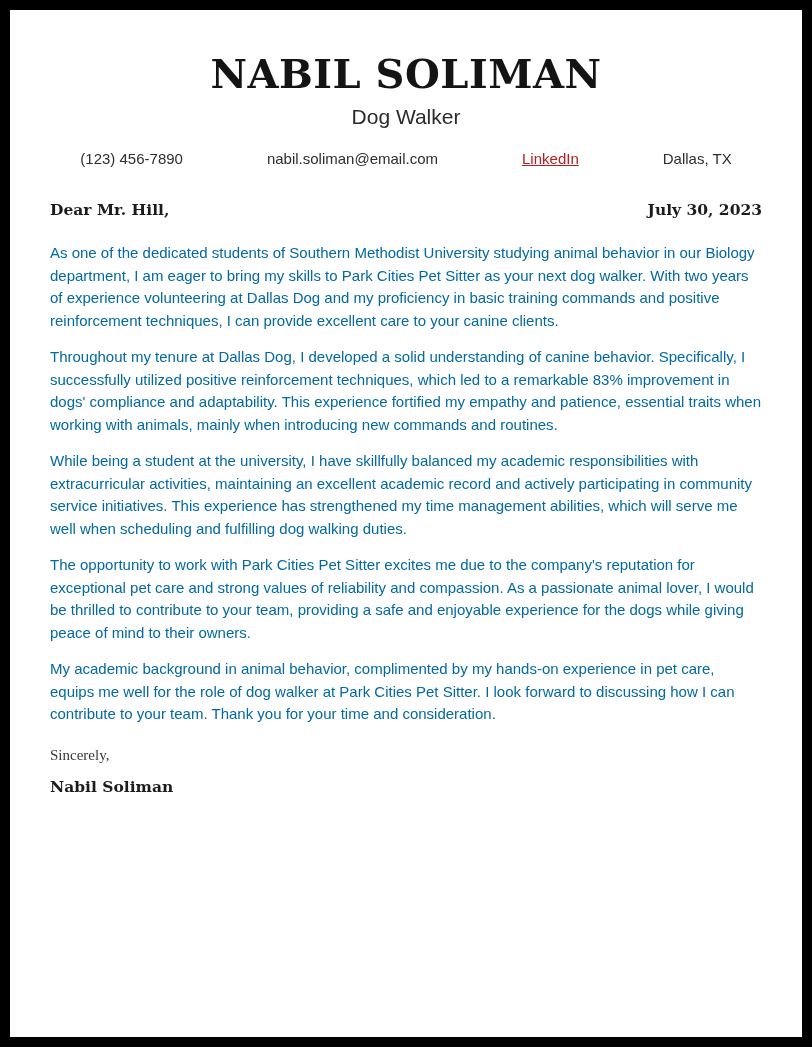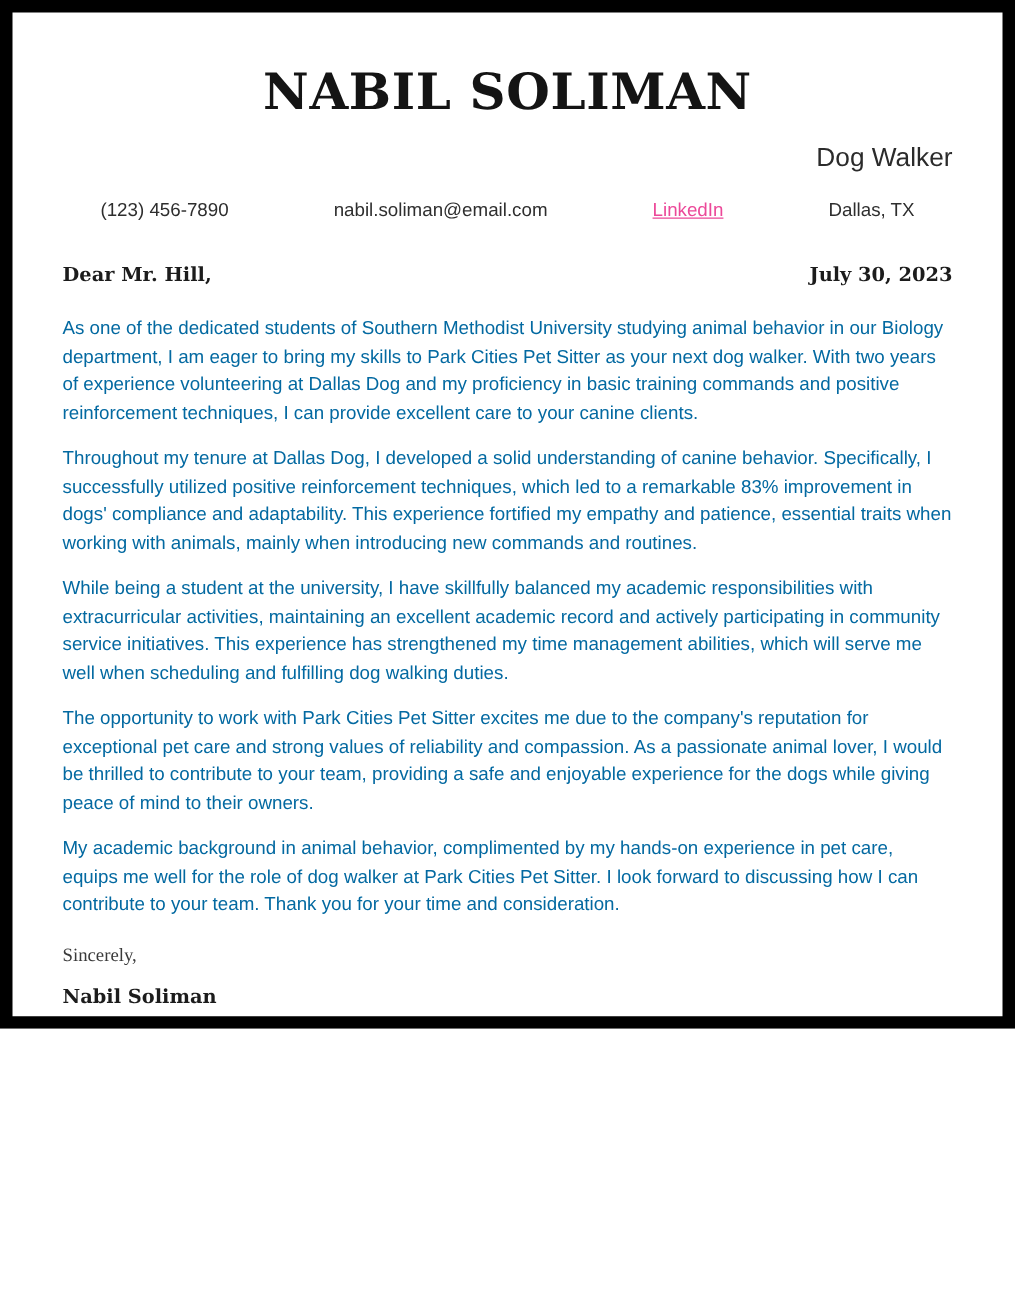--- a/index.html
+++ b/index.html
@@ -3,21 +3,21 @@
 <meta charset="utf-8">
 <style>
   html, body {
     margin: 0;
     padding: 0;
     background: #ffffff;
   }
   .page {
     position: relative;
     width: 812px;
-    height: 823px;
+    height: 1047px;
     box-sizing: border-box;
     border: 10px solid #000000;
     background: #ffffff;
     font-family: "Liberation Sans", sans-serif;
     color: #3a3a3a;
     overflow: hidden;
   }
   .inner {
     box-sizing: border-box;
     padding: 42px 40px 0 40px;
@@ -29,37 +29,36 @@
   .candidate-name {
     margin: 0;
     font-family: "DejaVu Serif", serif;
     font-weight: 700;
     font-size: 40px;
     line-height: 1.1;
     letter-spacing: 0.5px;
     color: #141414;
   }
   .job-title {
-    margin-top: 19px;
+    margin-top: 9px;
     font-size: 21px;
     color: #2b2b2b;
-    text-align: right;
   }
   .contact-row {
     display: flex;
     justify-content: center;
     align-items: baseline;
     gap: 84px;
     margin-top: 21px;
     font-size: 15px;
     color: #2e2e2e;
     white-space: nowrap;
   }
   .contact-row a.linkedin {
-    color: #ec4899;
+    color: #b91c1c;
     text-decoration: underline;
     cursor: pointer;
   }
   
   .recipient {
     margin-top: 29px;
     text-align: left;
   }
   .to-heading {
     font-family: "DejaVu Serif", serif;

